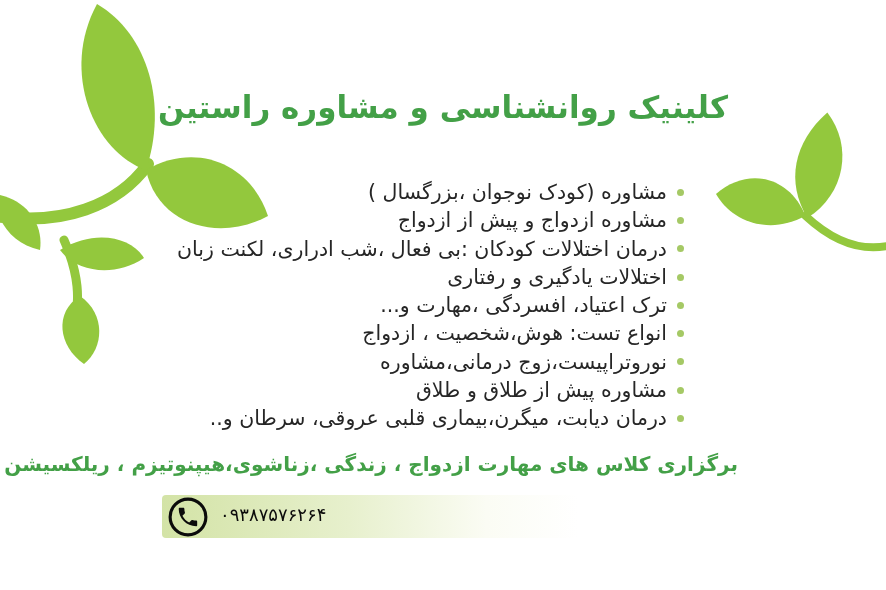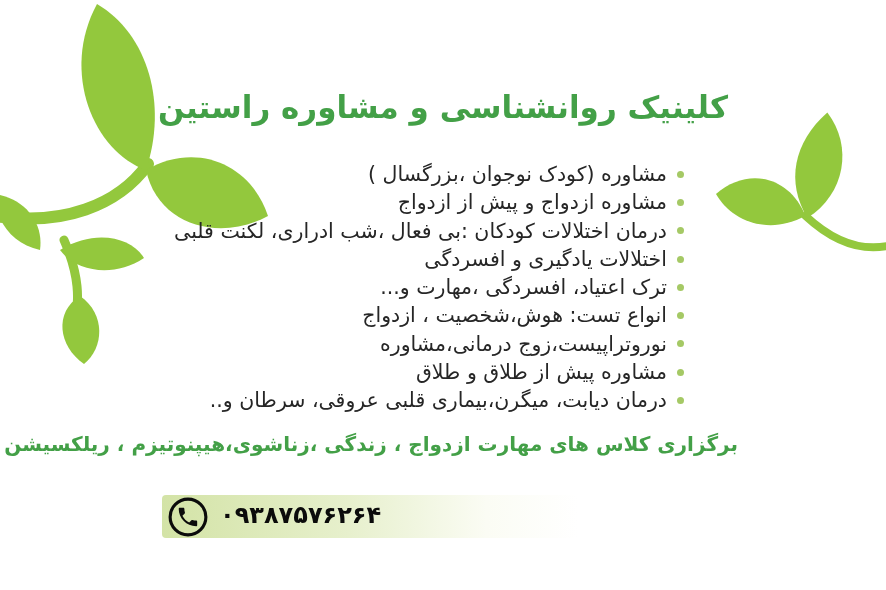--- a/index.html
+++ b/index.html
@@ -17,56 +17,56 @@
   
   .title{
     position:absolute;left:0;right:0;top:68px;
     text-align:center;direction:rtl;
     font-size:31px;font-weight:bold;color:#43a047;
     letter-spacing:0;
   }
 
   
   .services{
-    position:absolute;top:160px;right:200px;left:120px;
+    position:absolute;top:178px;right:200px;left:120px;
     direction:rtl;text-align:right;
     list-style:none;margin:0;padding:0;
     font-size:20.5px;color:#262626;
   }
   .services li{
     display:flex;align-items:center;
     line-height:28.3px;height:28.3px;
   }
   .services .dot{
     flex:0 0 auto;
     width:7px;height:7px;border-radius:50%;
     background:#a5c965;margin-left:10px;margin-right:2px;
   }
   .services .txt{white-space:nowrap;}
 
   
   .classes-line{
-    position:absolute;top:432px;right:148px;
+    position:absolute;top:452px;right:148px;
     direction:rtl;text-align:center;
     font-size:20px;font-weight:bold;color:#43a047;
     white-space:nowrap;
   }
 
   
   .phone-band{
     position:absolute;left:162px;top:495px;
     width:416px;height:43px;border-radius:4px;
     background:linear-gradient(90deg,#d3e3a6 0%,#e7f0cd 45%,#fbfcf4 78%,#ffffff 100%);
     display:flex;align-items:center;gap:10px;
     padding-left:4px;box-sizing:border-box;
   }
   .phone-icon{flex:0 0 auto;display:block;}
   .phone-number{
     direction:ltr;unicode-bidi:bidi-override;
-    font-size:24px;font-weight:bold;color:#0b0b0b;
+    font-size:18px;font-weight:normal;color:#0b0b0b;
     letter-spacing:1.5px;line-height:1;padding-bottom:3px;
   }
 </style>
 </head>
 <body>
 
 <div class="canvas">
 
   <svg class="leaves-top-left" viewBox="0 0 270 366" aria-hidden="true">
     <g fill="#93c83d" stroke="none">
@@ -103,25 +103,25 @@
     <li>
         <span class="dot"></span>
         <span class="txt">مشاوره (کودک نوجوان ،بزرگسال )</span>
       </li>
     <li>
         <span class="dot"></span>
         <span class="txt">مشاوره ازدواج و پیش از ازدواج</span>
       </li>
     <li>
         <span class="dot"></span>
-        <span class="txt">درمان اختلالات کودکان :بی فعال ،شب ادراری، لکنت قلبی</span>
+        <span class="txt">درمان اختلالات کودکان :بی فعال ،شب ادراری، لکنت زبان</span>
       </li>
     <li>
         <span class="dot"></span>
-        <span class="txt">اختلالات یادگیری و افسردگی</span>
+        <span class="txt">اختلالات یادگیری و رفتاری</span>
       </li>
     <li>
         <span class="dot"></span>
         <span class="txt">ترک اعتیاد، افسردگی ،مهارت و...</span>
       </li>
     <li>
         <span class="dot"></span>
         <span class="txt">انواع تست: هوش،شخصیت ، ازدواج</span>
       </li>
     <li>

